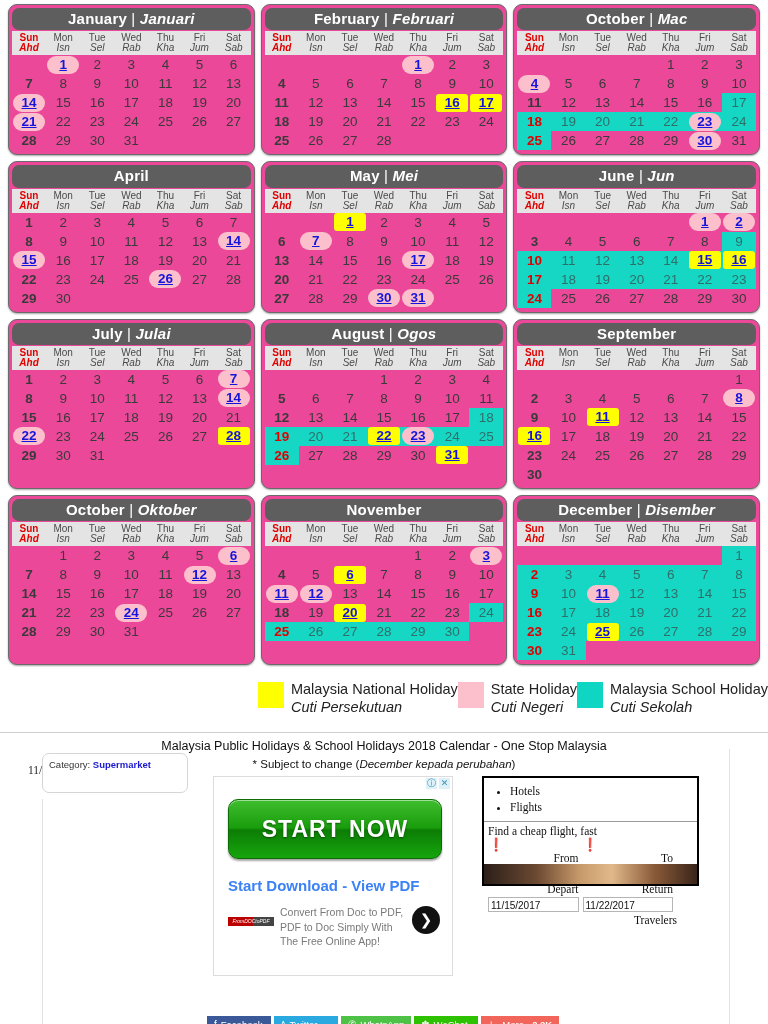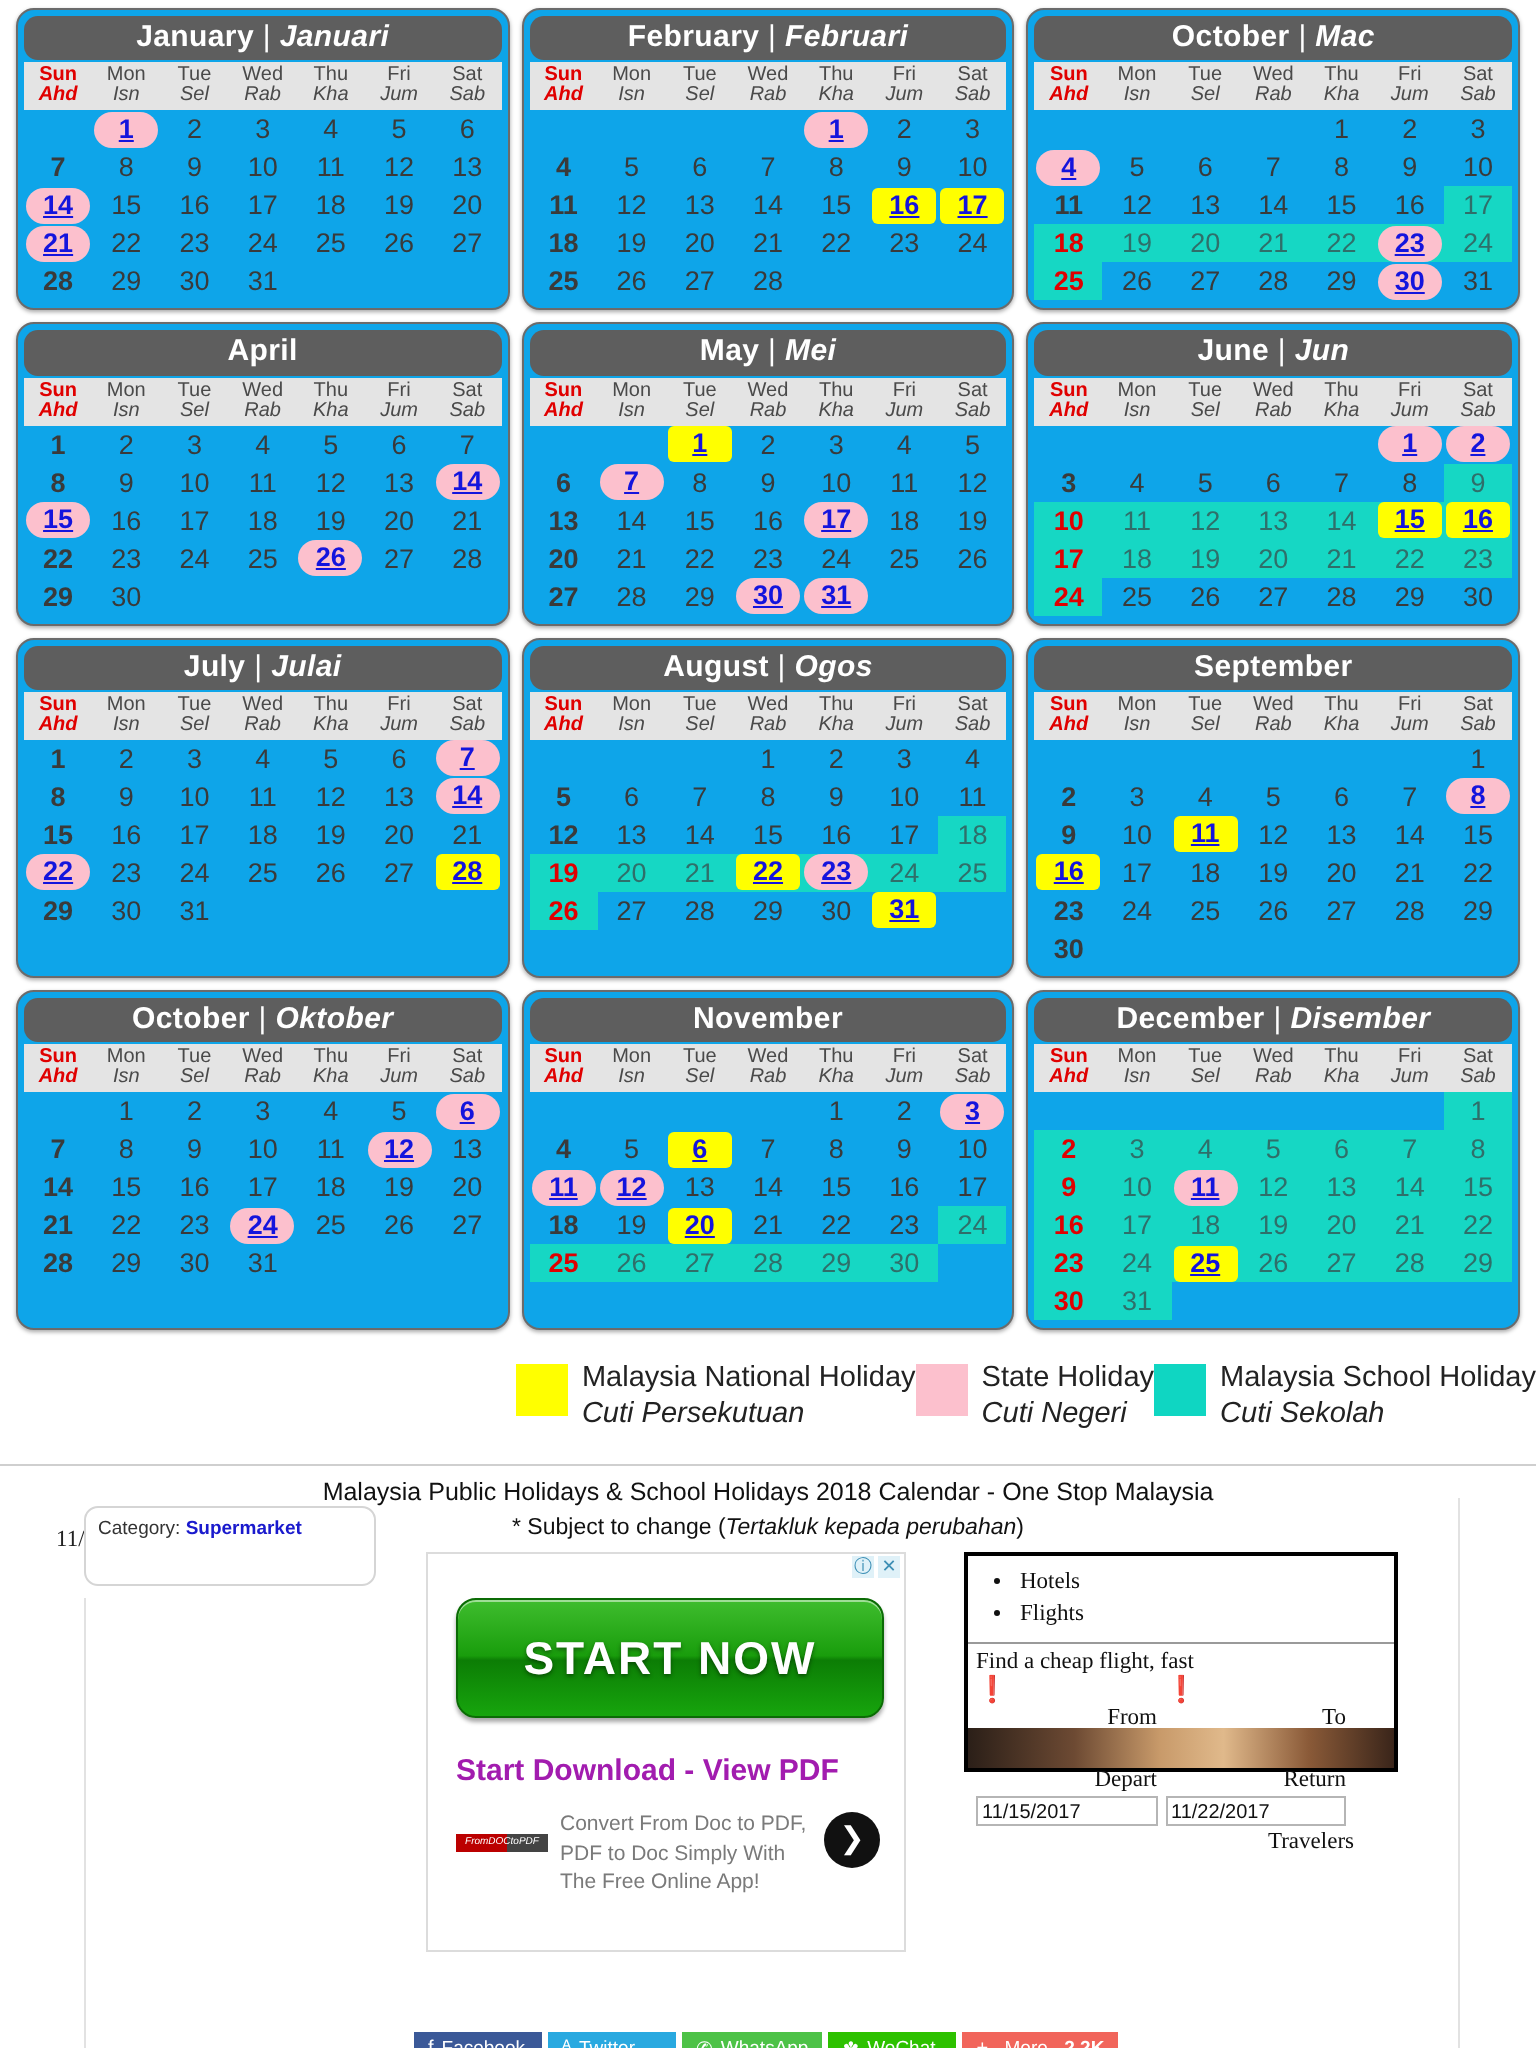--- a/index.html
+++ b/index.html
@@ -5,21 +5,21 @@
   html,body{margin:0;padding:0;}
   body{
     width:768px;height:1024px;background:#ffffff;
     font-family:"Liberation Sans", sans-serif;
     color:#333;overflow:hidden;
   }
   .calendar-page{width:768px;padding:0;box-sizing:border-box;}
   .cal-grid{display:flex;flex-direction:column;gap:6px;padding:4px 8px 0 8px;box-sizing:border-box;}
   .cal-row{display:flex;gap:6px;}
   .month{
-    flex:1 1 0;background:#0ea5e9;border:1px solid #6b6b6b;border-radius:9px;
+    flex:1 1 0;background:#ec4899;border:1px solid #6b6b6b;border-radius:9px;
     box-shadow:0 1px 2px rgba(0,0,0,.35);overflow:hidden;box-sizing:border-box;
     padding:3px 3px 4px 3px;
   }
   .month-title{
     background:#5e5e5e;color:#ffffff;border-radius:7px;
     text-align:center;font-size:15px;font-weight:bold;
     padding:2px 0 3px 0;letter-spacing:.2px;line-height:1.15;
   }
   .month-title .my{font-style:italic;}
   .month-title .sep{font-weight:normal;}
@@ -84,21 +84,21 @@
   }
   .startnow{
     position:absolute;left:14px;top:22px;width:212px;height:58px;border-radius:10px;
     background:linear-gradient(180deg,#3fbd2e 0%,#199d0c 48%,#0c7d05 52%,#17a50d 100%);
     border:1px solid #0b6b05;box-shadow:0 2px 2px rgba(0,0,0,.35) , inset 0 1px 0 rgba(255,255,255,.5);
     color:#fff;font-family:"Liberation Sans",sans-serif;font-weight:bold;font-size:23px;
     text-align:center;line-height:58px;letter-spacing:1px;text-shadow:0 1px 2px rgba(0,0,0,.45);
   }
   .ad-head{
     position:absolute;left:14px;top:100px;width:215px;font-family:"Liberation Sans",sans-serif;
-    font-weight:bold;font-size:15px;color:#a21caf;
+    font-weight:bold;font-size:15px;color:#3b82f6;
   }
   .ad-logo{
     position:absolute;left:14px;top:140px;width:46px;height:9px;
     background:linear-gradient(90deg,#b00,#b00 55%,#444 55%,#444);
     font-size:5px;color:#fff;text-align:center;line-height:9px;overflow:hidden;
     font-family:"Liberation Sans",sans-serif;font-style:italic;
   }
   .ad-copy{
     position:absolute;left:66px;top:128px;width:128px;font-family:"Liberation Sans",sans-serif;
     font-size:10.5px;line-height:1.35;color:#7a7a7a;
@@ -1845,21 +1845,21 @@
         <span class="legend-text">Malaysia School Holiday<span class="ms">Cuti Sekolah</span></span>
       </div>
     </div>
 
   <hr class="divider">
 
   <div class="bottom">
     <div class="bdate">11/1/2017</div>
     <div class="btitle">Malaysia Public Holidays &amp; School Holidays 2018 Calendar - One Stop Malaysia</div>
     <div class="bsub">
-      <span>* Subject to change (</span><i>Tertakluk kepada perubahan</i><span>)</span>
+      <span>* Subject to change (</span><i>December kepada perubahan</i><span>)</span>
     </div>
 
     <div class="cat-box">
       <span>Category:</span>
       <b>Supermarket</b>
     </div>
     <div class="left-rule"></div>
     <div class="right-rule"></div>
 
     <div class="ad">

